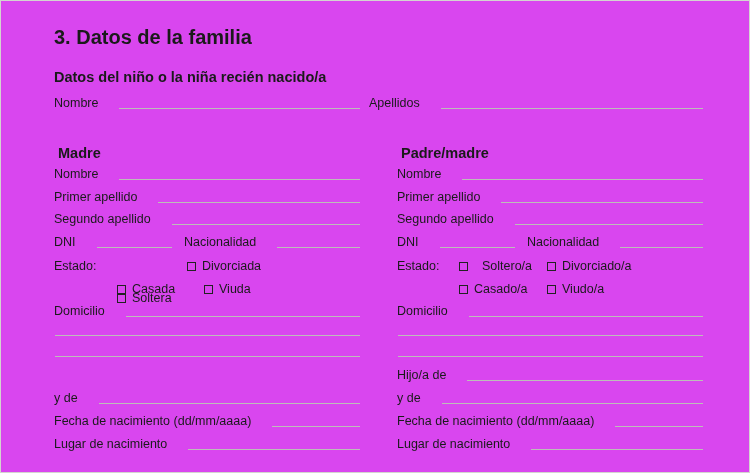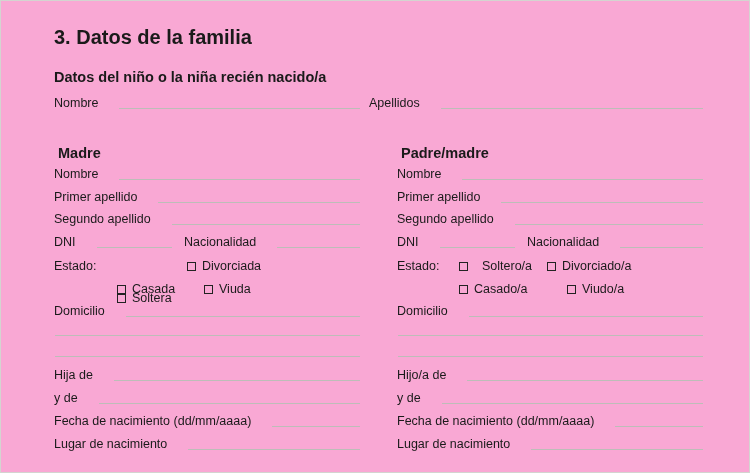--- a/index.html
+++ b/index.html
@@ -4,21 +4,21 @@
 <style>
   html, body { margin: 0; padding: 0; }
   body {
     width: 750px; height: 473px; overflow: hidden;
     background: #fdfcf5;
     font-family: "Liberation Sans", "DejaVu Sans", sans-serif;
     color: #1a1a1a;
   }
   .page {
     position: relative; width: 748px; height: 471px;
-    border: 1px solid #d4d4d0; background: #f9a8d4;
+    border: 1px solid #d4d4d0; background: #d946ef;
   }
   .title {
     position: absolute; left: 53px; top: 24px;
     font-size: 20px; font-weight: bold; margin: 0; line-height: 24px;
   }
   .subtitle {
     position: absolute; left: 53px; top: 67px;
     font-size: 14.5px; margin: 0; line-height: 18px;
   }
   .field {
@@ -98,24 +98,20 @@
       <span>Viuda</span>
   </label>
 
   <div class="field" style="left:53px; top:302px; width:306px;">
     <span class="lbl">Domicilio</span>
     <span class="line"></span>
   </div>
   <div class="blank" style="left:54px; top:334px; width:305px;"></div>
   <div class="blank" style="left:54px; top:355px; width:305px;"></div>
 
-  <div class="field" style="left:53px; top:366px; width:306px;">
-    <span class="lbl">Hija de</span>
-    <span class="line"></span>
-  </div>
   <div class="field" style="left:53px; top:389px; width:306px;">
     <span class="lbl">y de</span>
     <span class="line"></span>
   </div>
   <div class="field" style="left:53px; top:412px; width:306px;">
     <span class="lbl">Fecha de nacimiento (dd/mm/aaaa)</span>
     <span class="line"></span>
   </div>
   <div class="field" style="left:53px; top:435px; width:306px;">
     <span class="lbl">Lugar de nacimiento</span>
@@ -151,21 +147,21 @@
       <span>Soltero/a</span>
   </label>
   <label class="opt" style="left:546px; top:257px;">
     <span class="box"></span>
       <span>Divorciado/a</span>
   </label>
   <label class="opt" style="left:458px; top:280px;">
     <span class="box"></span>
       <span>Casado/a</span>
   </label>
-  <label class="opt" style="left:566px; top:280px;">
+  <label class="opt" style="left:546px; top:280px;">
     <span class="box"></span>
       <span>Viudo/a</span>
   </label>
 
   <div class="field" style="left:396px; top:302px; width:306px;">
     <span class="lbl">Domicilio</span>
     <span class="line"></span>
   </div>
   <div class="blank" style="left:397px; top:334px; width:305px;"></div>
   <div class="blank" style="left:397px; top:355px; width:305px;"></div>

